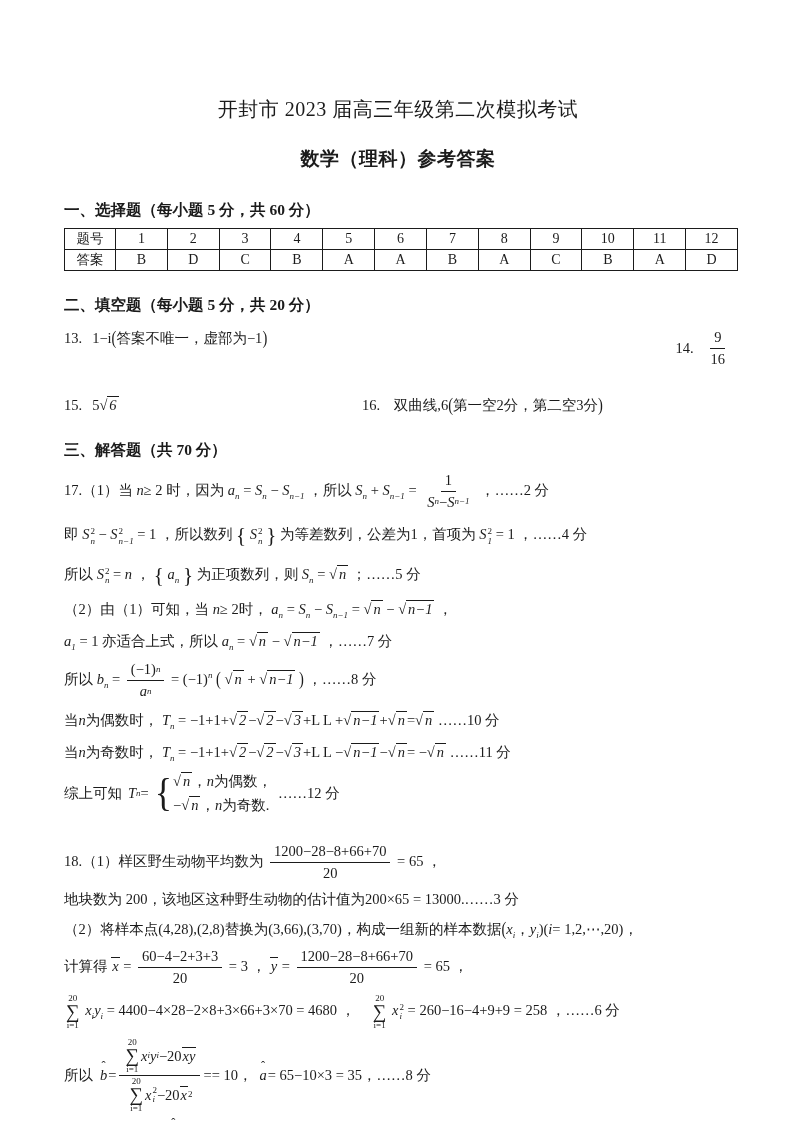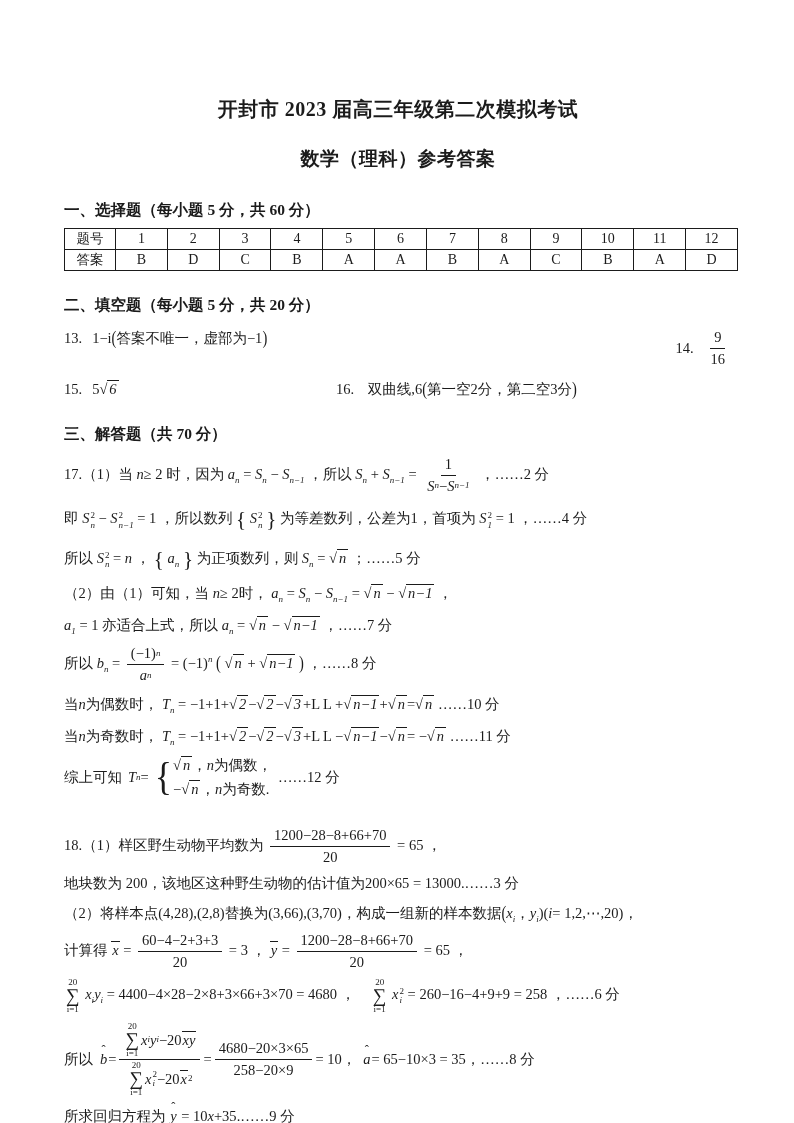--- a/index.html
+++ b/index.html
@@ -3,21 +3,21 @@
 <meta charset="utf-8">
 <style>
   html,body{margin:0;padding:0;}
   body{
     width:794px;height:1123px;background:#ffffff;color:#1b1b1b;
     font-family:"Liberation Serif","DejaVu Serif",serif;
     position:relative;overflow:hidden;
   }
   .page{box-sizing:border-box;width:794px;height:1123px;padding:96px 62px 0 64px;position:relative;}
   .titles{text-align:center;}
-  .t1{font-size:20px;font-weight:bold;letter-spacing:.5px;}
+  .t1{font-size:20px;font-weight:normal;letter-spacing:.5px;}
   .t2{font-size:19px;font-weight:bold;margin-top:23px;letter-spacing:.5px;}
   .sec-h{font-size:15.5px;font-weight:bold;margin-top:24px;}
   
   table.ans{border-collapse:collapse;margin-top:7px;width:674px;table-layout:fixed;}
   table.ans td{border:1.2px solid #1b1b1b;text-align:center;font-size:14px;height:20px;padding:0;}
   table.ans td.lab{width:50px;font-size:13.5px;}
   
   .ln{font-size:14.5px;margin-top:9px;line-height:1.45;}
   .ln.tall{margin-top:6px;}
   .tx{font-style:normal;}
@@ -127,21 +127,21 @@
     </span>
     <span style="display:inline-flex;align-items:center;">
       <span class="qno tx">14.</span>
       <span class="frac">
         <span class="fn">9</span>
         <span class="fd">16</span>
       </span>
     </span>
   </div>
 
-  <div class="ln two-col" style="margin-top:10px;">
+  <div class="ln two-col" style="margin-top:26px;gap:26px;">
     <span class="colL">
       <span class="qno tx">15.</span>
       <span class="mr">5</span>
         <span class="sqrt"><span class="sg">√</span><span class="rb mr">6</span></span>
     </span>
     <span>
       <span class="qno tx">16.</span>
       <span class="tx">双曲线,6</span><span class="tp">(</span><span class="tx">第一空2分，第二空3分</span><span class="tp">)</span>
     </span>
   </div>
@@ -407,24 +407,20 @@
           <span class="ss">
             <span class="sp">2</span>
             <span class="sb">i</span>
           </span>
         <span class="mr">−20</span>
         <span class="ov">x</span>
           <sup class="msp">2</sup>
       </span>
     </span>
     <span class="mr">=</span>
-    <span class="frac">
-      <span class="fn mr">4680−20×3×65</span>
-      <span class="fd mr">258−20×9</span>
-    </span>
     <span class="mr">= 10</span>
     <span class="tx">，</span>
       <span class="sp6"></span>
     <span class="hat"><span class="hm">ˆ</span><span>a</span></span>
     <span class="mr">= 65−10×3 = 35</span>
     <span class="tx">，……8 分</span>
   </div>
 
   <div class="ln">
     <span class="tx">所求回归方程为</span>

